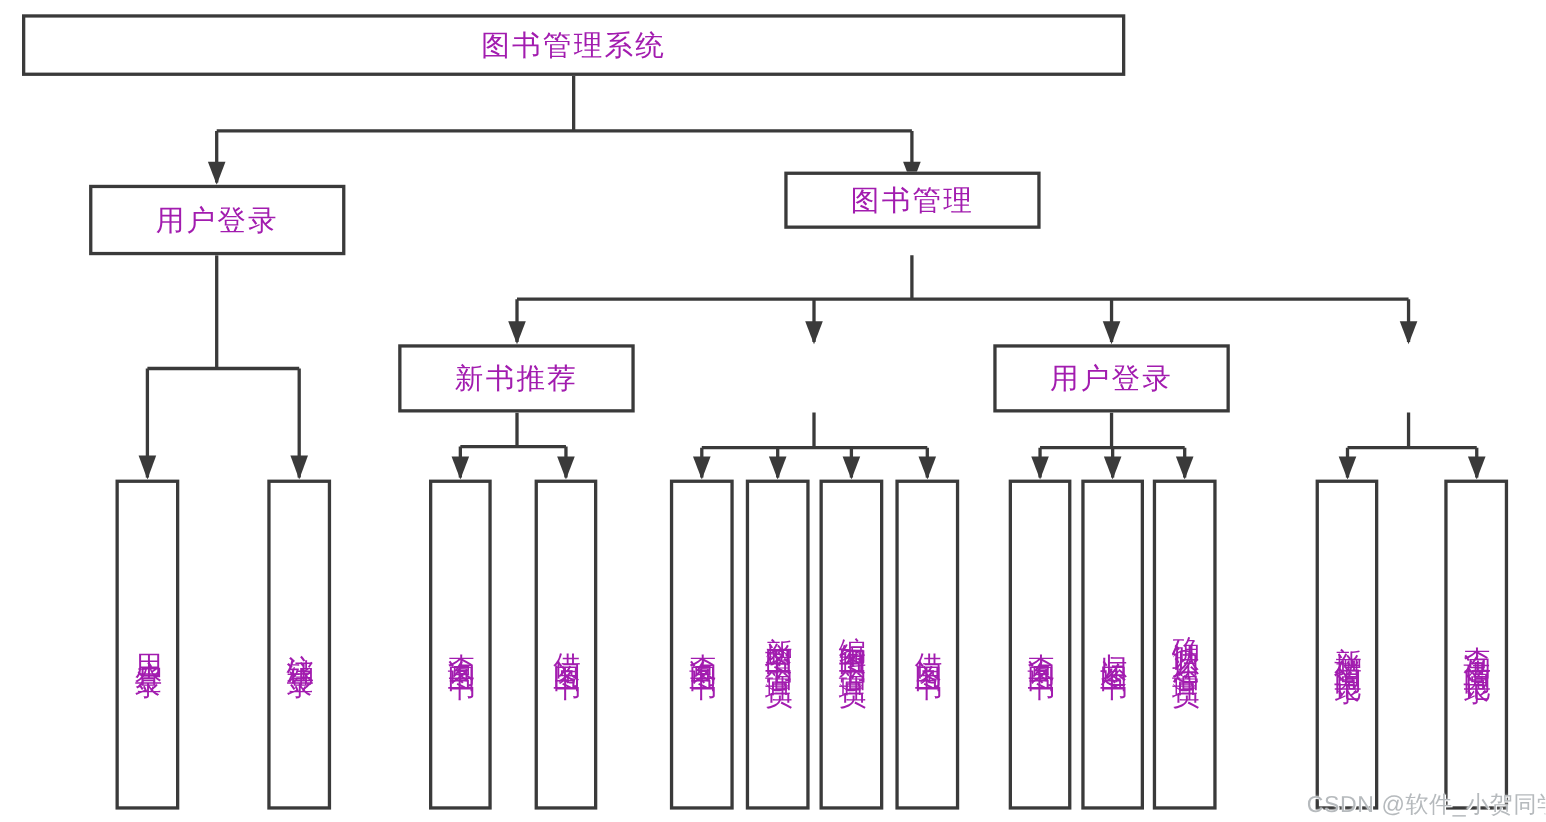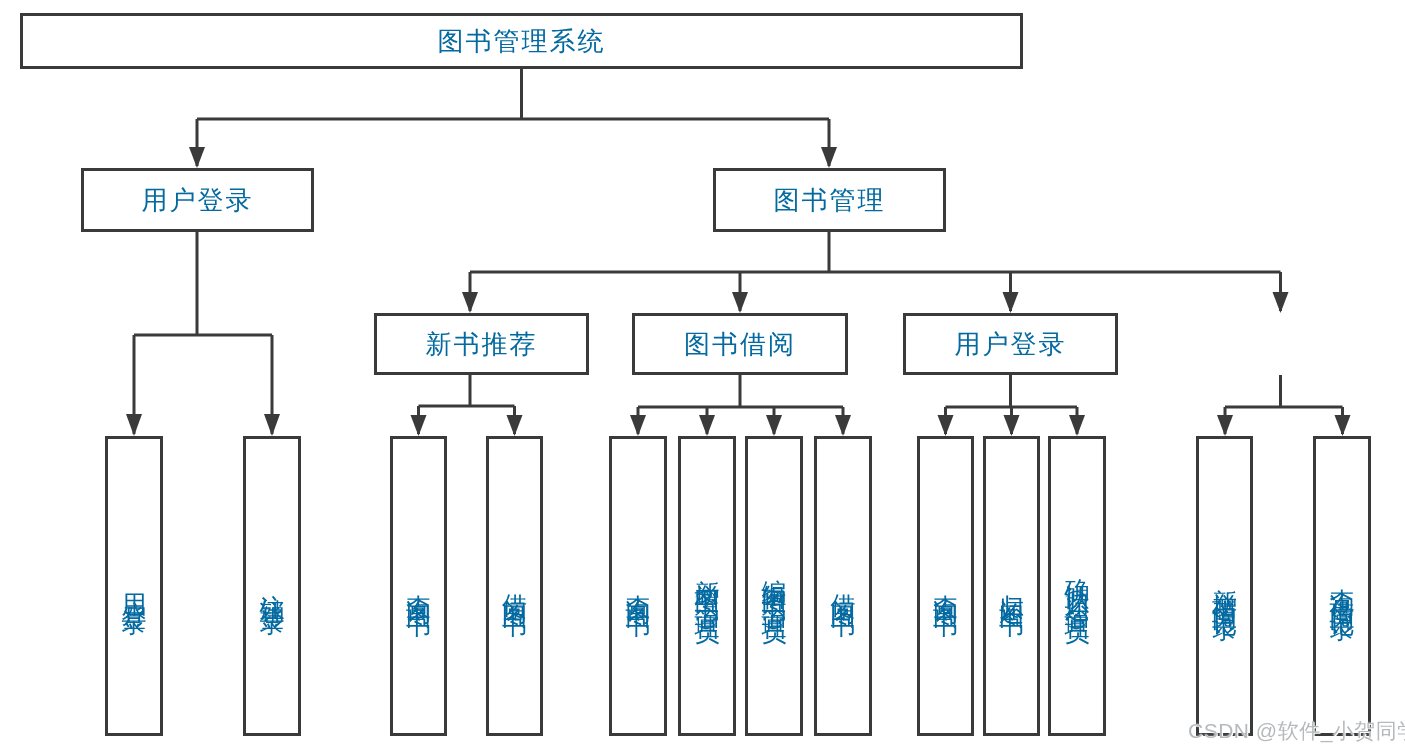--- a/index.html
+++ b/index.html
@@ -7,21 +7,21 @@
     position:relative;width:1405px;height:747px;background:#ffffff;overflow:hidden;
     font-family:"Liberation Sans","DejaVu Sans",sans-serif;color:#333333;
   }
   svg.connectors{position:absolute;left:0;top:0;z-index:1;}
   .box{
     position:absolute;box-sizing:border-box;background:#ffffff;
     border:3px solid #3a3a3a;z-index:2;
     display:flex;align-items:center;justify-content:center;
   }
   .box .lbl{
-    font-size:26px;letter-spacing:2px;color:#0369a1;white-space:nowrap;line-height:1;
+    font-size:26px;letter-spacing:2px;color:#a21caf;white-space:nowrap;line-height:1;
   }
   .vbox .lbl{
     writing-mode:vertical-rl;text-orientation:mixed;
     font-size:25px;letter-spacing:6px;line-height:1;white-space:nowrap;
   }
   .watermark{
     position:absolute;left:1188px;top:717px;z-index:3;
     font-size:21px;letter-spacing:0.5px;color:#b6babd;white-space:nowrap;
     text-shadow:0 0 2px #ffffff,1px 1px 0 #ffffff;
   }
@@ -71,29 +71,26 @@
     </g>
   </svg>
 
   <div class="box" style="left:20px;top:13px;width:1003px;height:56px">
     <span class="lbl">图书管理系统</span>
   </div>
 
   <div class="box" style="left:81px;top:168px;width:233px;height:64px">
     <span class="lbl">用户登录</span>
   </div>
-  <div class="box" style="left:713px;top:168px;width:233px;height:64px">
+  <div class="box" style="left:713px;top:156px;width:233px;height:52px">
     <span class="lbl">图书管理</span>
   </div>
 
-  <div class="box" style="left:374px;top:313px;width:215px;height:62px">
+  <div class="box" style="left:362px;top:313px;width:215px;height:62px">
     <span class="lbl">新书推荐</span>
-  </div>
-  <div class="box" style="left:632px;top:313px;width:216px;height:62px">
-    <span class="lbl">图书借阅</span>
   </div>
   <div class="box" style="left:903px;top:313px;width:215px;height:62px">
     <span class="lbl">用户登录</span>
   </div>
 
   <div class="box vbox" style="left:105px;top:436px;width:58px;height:300px">
     <span class="lbl">用户登录</span>
   </div>
   <div class="box vbox" style="left:243px;top:436px;width:58px;height:300px">
     <span class="lbl">注销登录</span>

